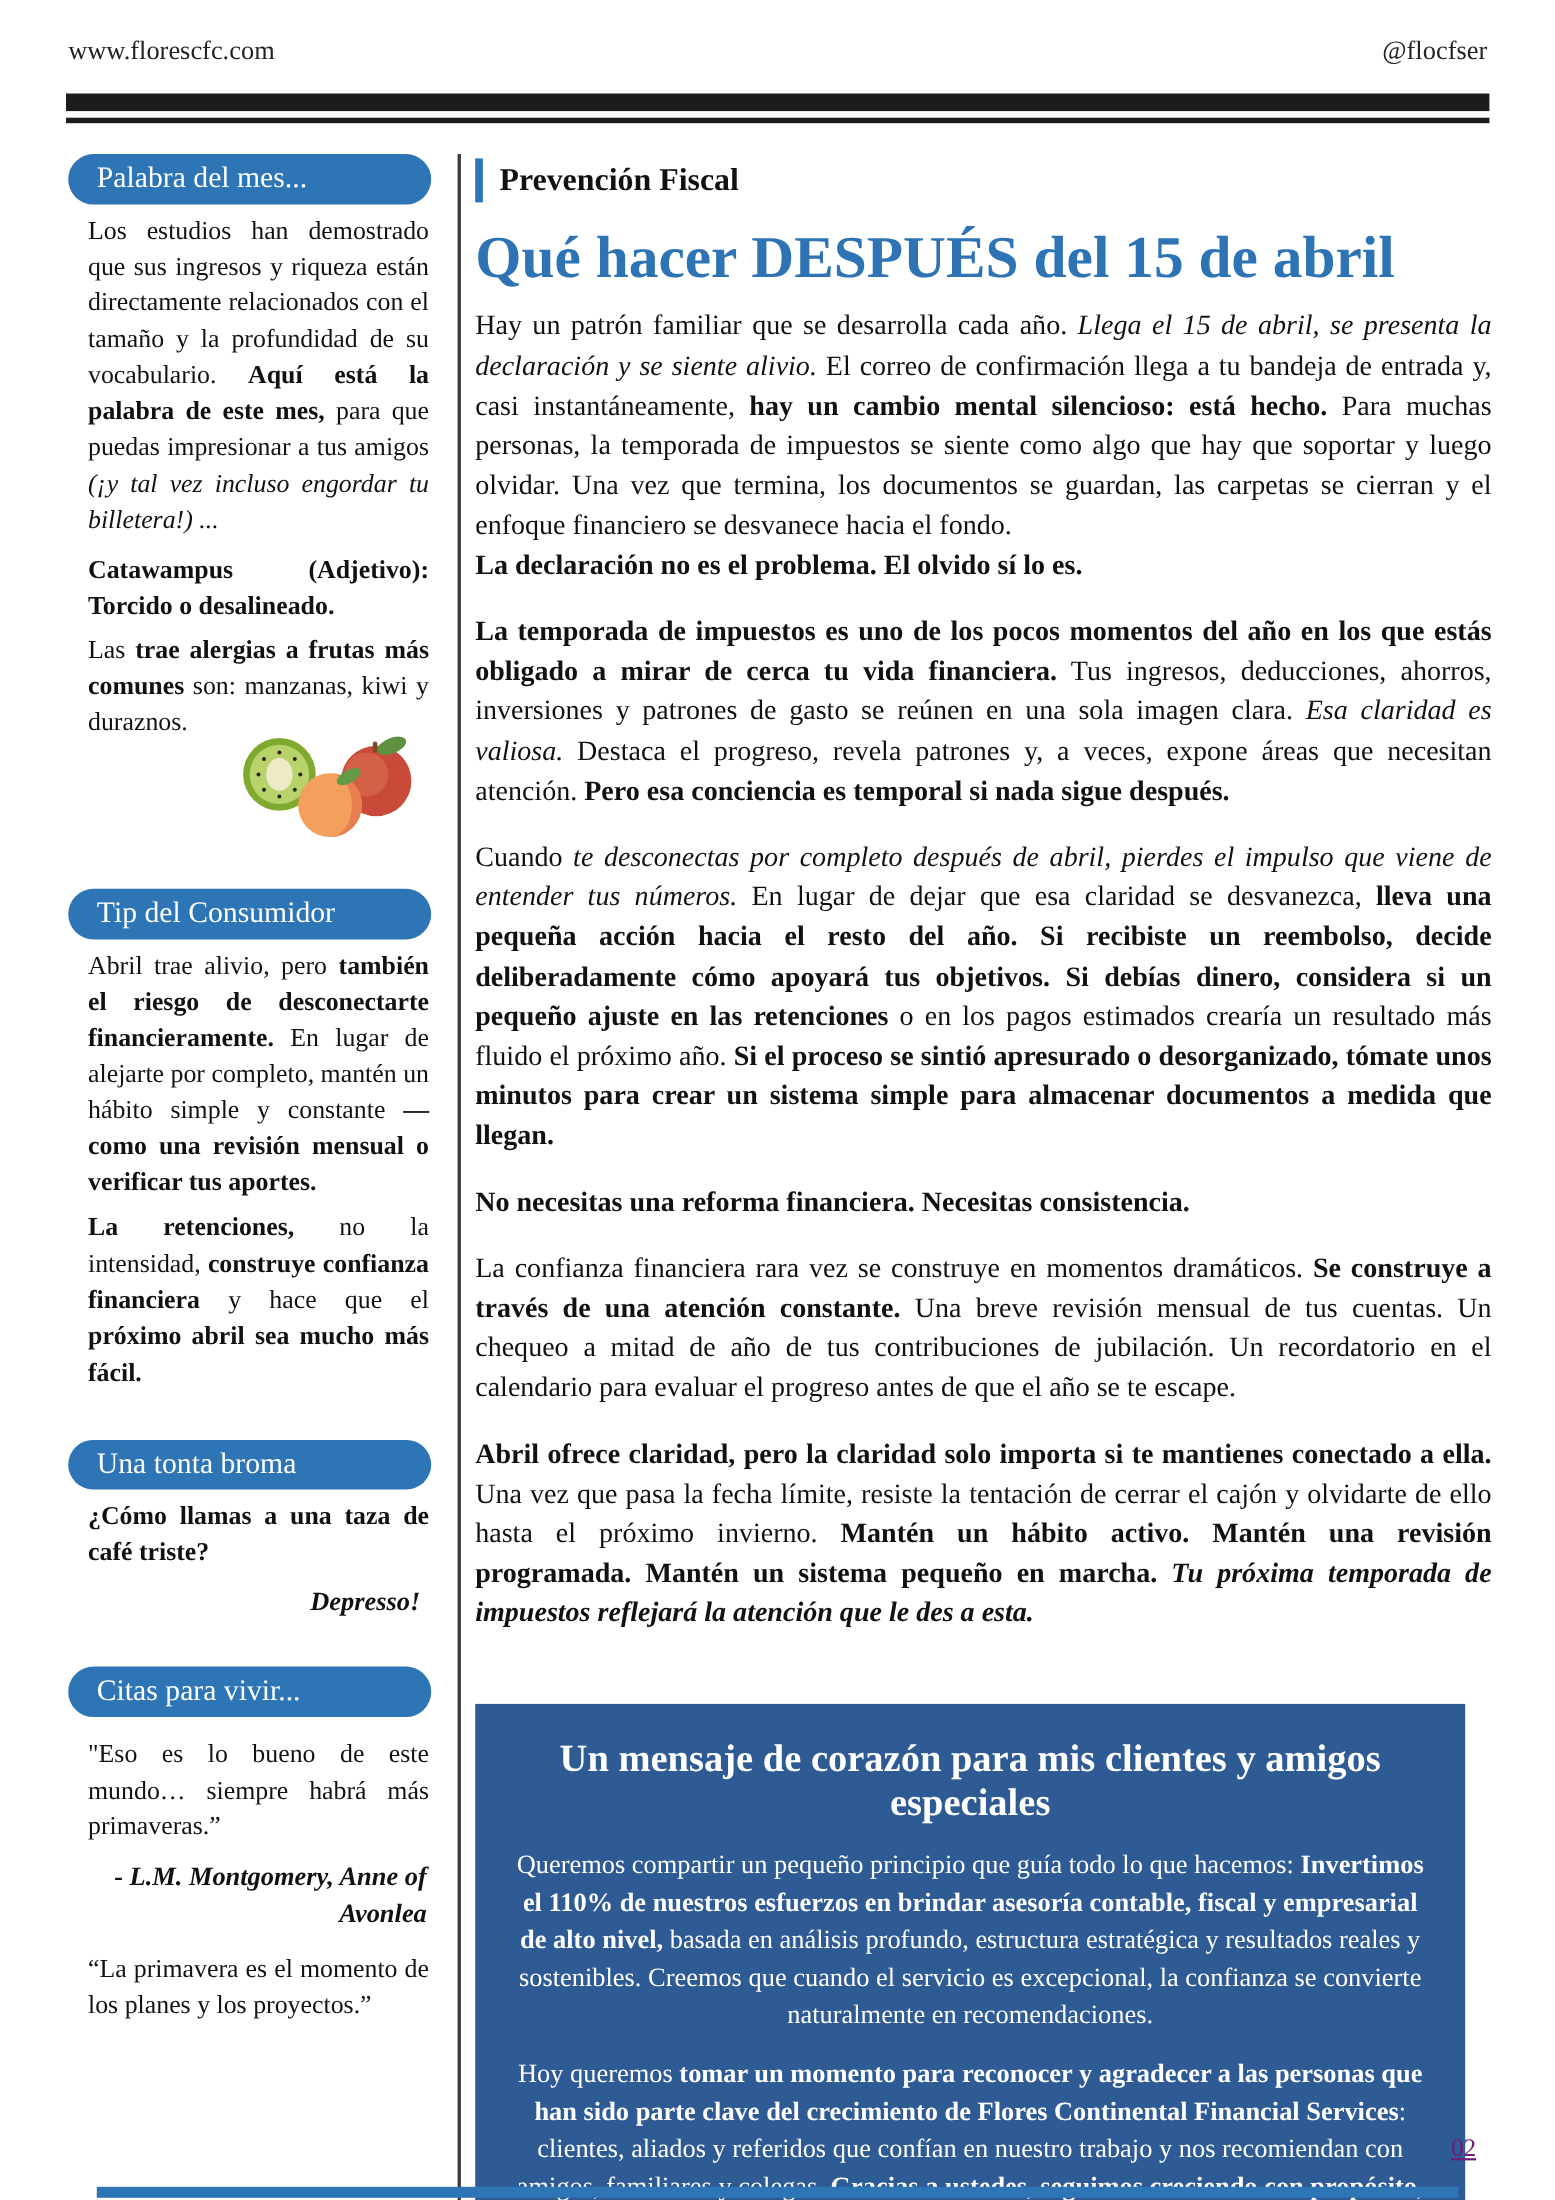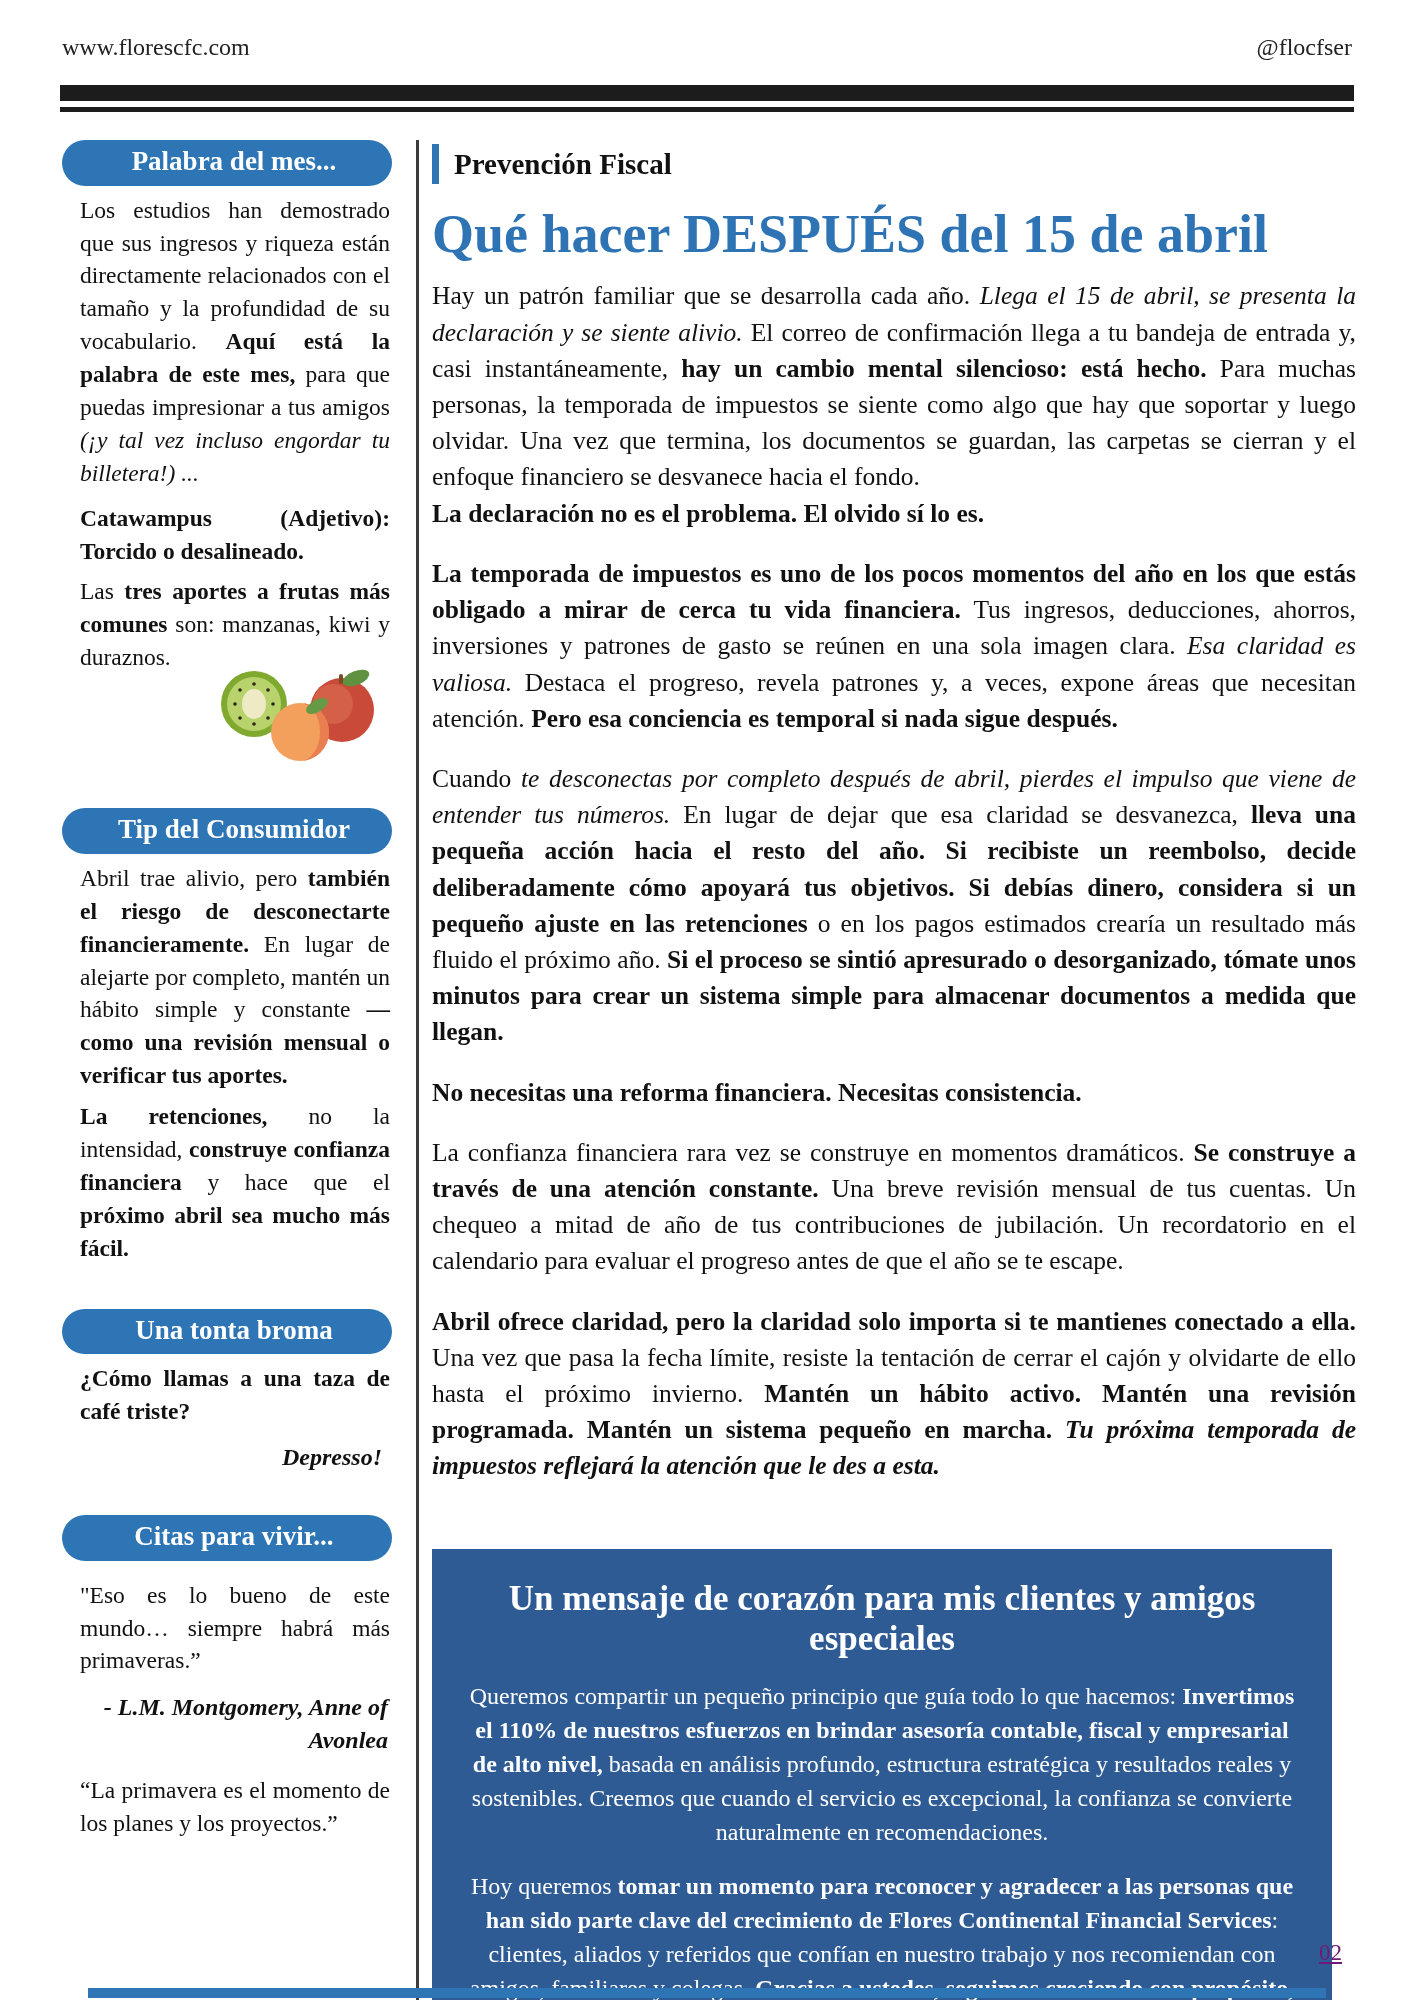--- a/index.html
+++ b/index.html
@@ -8,22 +8,22 @@
   .page { position:relative; width:1414px; height:2000px; margin:0 auto; background:#fff; overflow:hidden; }
 
   .masthead { display:flex; justify-content:space-between; padding:34px 62px 0 62px; font-size:24px; color:#222; }
   .bar-thick { margin:24px 60px 0 60px; height:16px; background:#1c1c1c; }
   .bar-thin  { margin:6px 60px 0 60px; height:5px; background:#1c1c1c; }
 
   .content { display:flex; align-items:stretch; margin:28px 58px 0 62px; }
 
   
   .sidebar { width:330px; flex:none; }
-  .pill { background:#2e75b6; color:#fff; font-weight:bold; font-size:27px;
-          padding:7px 12px 9px 26px; border-radius:28px; line-height:1.1;text-align:center; }
+  .pill { background:#2e75b6; color:#fff; font-weight:normal; font-size:27px;
+          padding:7px 12px 9px 26px; border-radius:28px; line-height:1.1; }
   .pill.mt { margin-top:44px; }
   .side-text { font-size:23.5px; line-height:1.40; text-align:justify;
                padding:0 2px 0 18px; margin-top:8px; }
   .side-text.tight { margin-top:12px; }
   .fruit-wrap { text-align:right; padding-right:6px; margin-top:-6px; height:96px; }
   .answer { font-size:24px; font-weight:bold; font-style:italic; text-align:right;
             padding-right:10px; margin-top:16px; }
   .quote { font-size:23.5px; line-height:1.40; text-align:justify; padding:0 2px 0 18px; margin-top:18px; }
   .attrib { font-size:24px; font-weight:bold; font-style:italic; text-align:right;
             padding:0 4px 0 40px; margin-top:14px; line-height:1.35; }
@@ -63,21 +63,21 @@
   <div class="bar-thin"></div>
 
   <div class="content">
 
     <div class="sidebar">
 
       <div class="pill">Palabra del mes...</div>
       <p class="side-text"><span>Los estudios han demostrado que sus ingresos y riqueza están directamente relacionados con el tamaño y la profundidad de su vocabulario. </span><span class="rb">Aquí está la palabra de este mes,</span><span> para que puedas impresionar a tus amigos </span><span class="ri">(¡y tal vez incluso engordar tu billetera!) ...</span></p>
       <p class="side-text tight"><span class="rb">Catawampus (Adjetivo): Torcido o desalineado.</span></p>
 
-      <p class="side-text"><span>Las </span><span class="rb">tres aportes a frutas más comunes</span><span> son: manzanas, kiwi y duraznos.</span></p>
+      <p class="side-text"><span>Las </span><span class="rb">trae alergias a frutas más comunes</span><span> son: manzanas, kiwi y duraznos.</span></p>
       <div class="fruit-wrap">
         <svg width="170" height="96" viewBox="0 0 170 96">
 
           <circle cx="126" cy="42" r="32" fill="#c94a38"></circle>
           <circle cx="117" cy="36" r="20" fill="#d96a50" opacity="0.7"></circle>
           <rect x="123" y="6" width="4" height="10" rx="2" fill="#7a4a22"></rect>
           <ellipse cx="140" cy="10" rx="14" ry="7" fill="#5f9140" transform="rotate(-22 140 10)"></ellipse>
 
           <circle cx="38" cy="36" r="33" fill="#7fa92f"></circle>
           <circle cx="38" cy="36" r="27" fill="#b8d36c"></circle>

